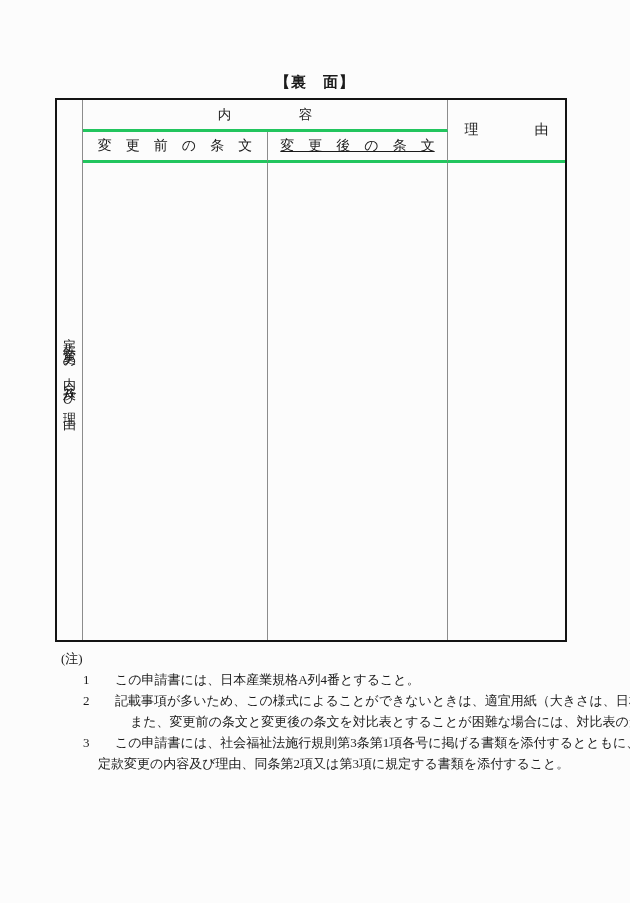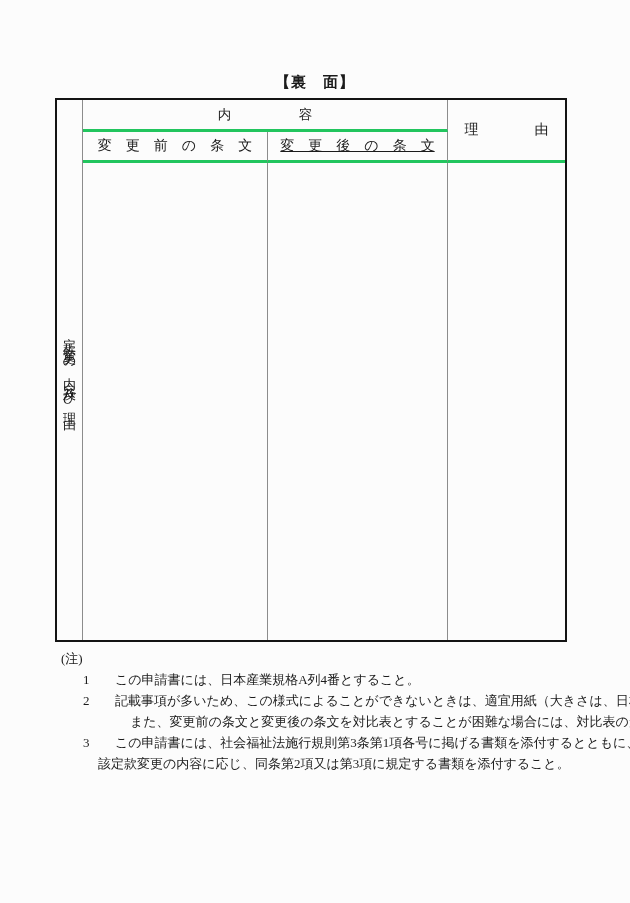--- a/index.html
+++ b/index.html
@@ -149,17 +149,17 @@
 
 
     <div class="note-line note-para">また、変更前の条文と変更後の条文を対比表とすることが困難な場合には、対比表の形式によ</div>
 
 
     <div class="note-line note-item">
       <span class="note-num">3</span>
       <span class="note-text">この申請書には、社会福祉法施行規則第3条第1項各号に掲げる書類を添付するとともに、当</span>
     </div>
 
-    <div class="note-line note-cont">該定款変更の内容に応じ、同条第2項又は第3項に規定する書類を添付すること。</div>
+    <div class="note-line note-cont">定款変更の内容及び理由、同条第2項又は第3項に規定する書類を添付すること。</div>
 
   </div>
 
 </div>
 
 </body></html>

